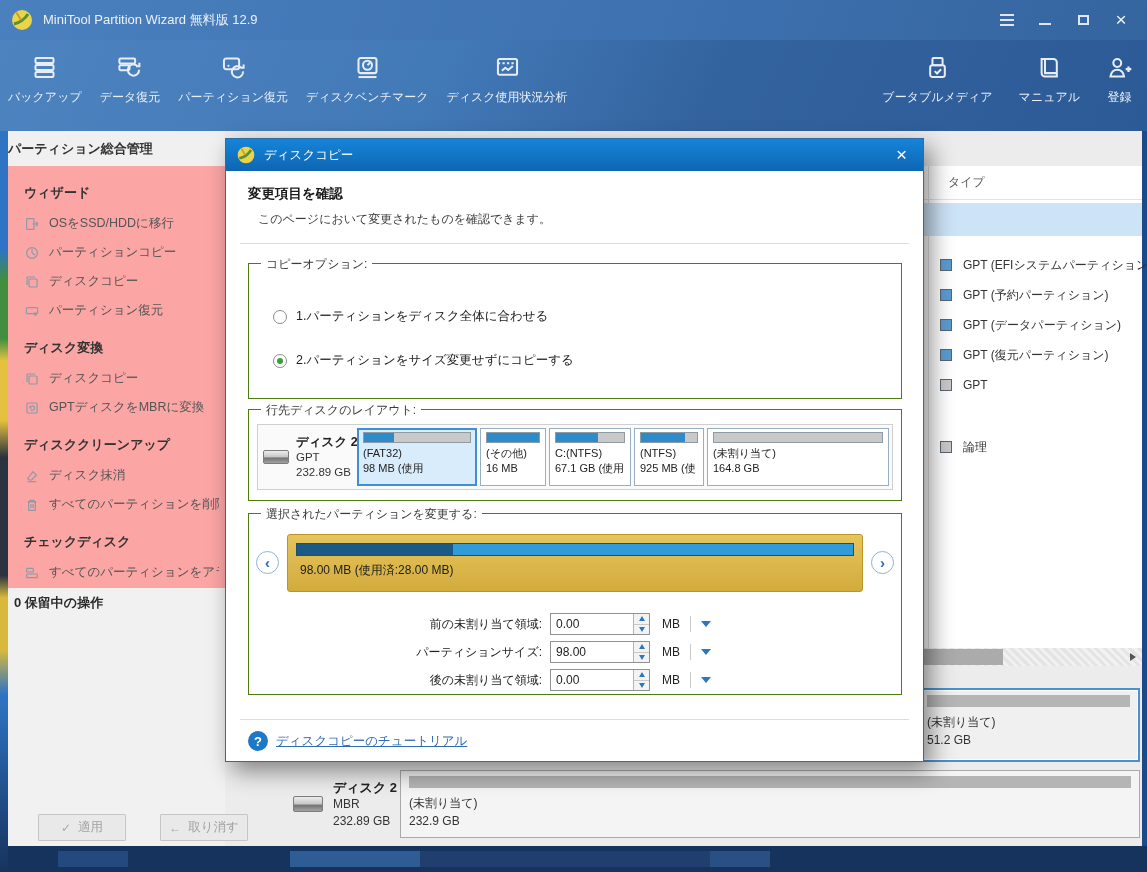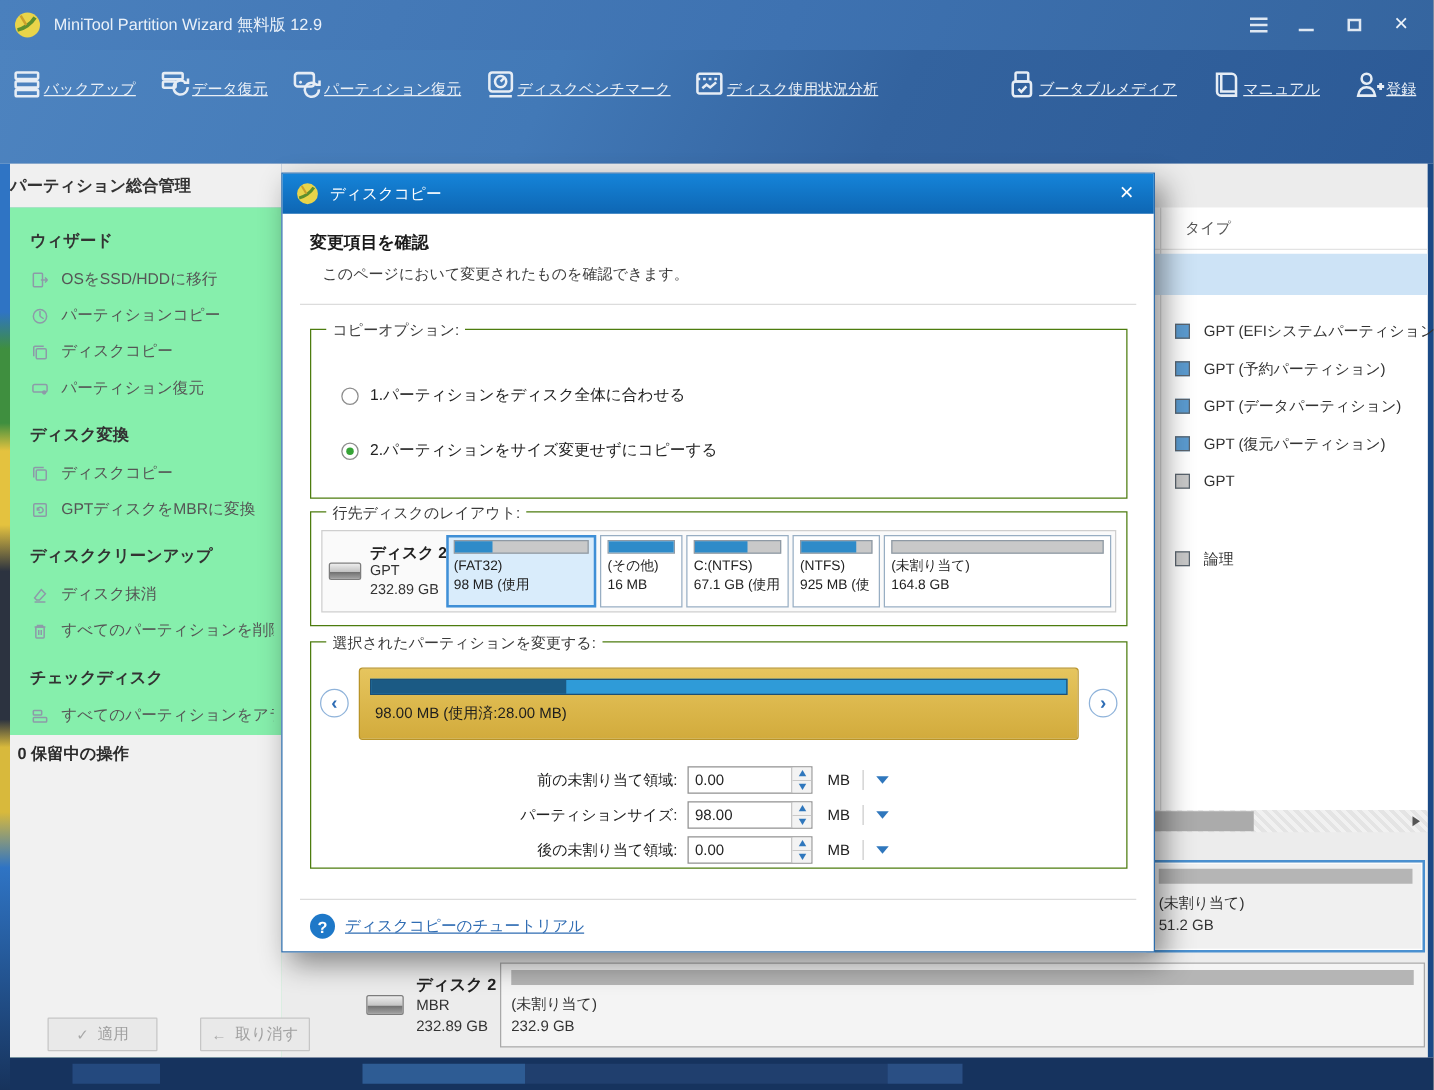--- a/index.html
+++ b/index.html
@@ -22,38 +22,38 @@
   .wc.max i{display:block;width:11px;height:10px;border:2px solid #dfe8f2;}
   .wc.close{color:#eef4fa;font-size:19px;line-height:16px;}
 
   
   .toolbar{position:absolute;left:0;top:40px;width:100%;height:91px;
            background:linear-gradient(115deg,#4d83bf 0%,#4279b7 38%,#33639f 62%,#2c5a96 100%);
            display:flex;align-items:flex-start;}
   .tb-group{display:flex;align-items:flex-start;}
   .tb-group.left{margin-left:8px;gap:18px;}
   .tb-group.right{margin-left:auto;margin-right:14px;gap:26px;}
-  .tb-item{display:flex;flex-direction:row;align-items:center;padding-top:14px;color:#e8eef5;cursor:default;text-decoration:underline;}
+  .tb-item{display:flex;flex-direction:column;align-items:center;padding-top:14px;color:#e8eef5;cursor:default;}
   .tb-item .icn{width:27px;height:27px;color:#e6edf5;}
   .tb-item .icn svg{width:100%;height:100%;}
   .tb-label{font-size:12px;margin-top:8px;color:#e9eff6;white-space:nowrap;}
 
   
   .tabrow{position:absolute;left:8px;top:131px;right:5px;height:35px;
           background:linear-gradient(#3d6ba6,#5c83b1);}
   .tab{position:absolute;left:0;top:0;width:217px;height:35px;background:#f0f0f0;
        font-size:13px;font-weight:bold;color:#333;line-height:35px;}
 
   
   .deskstrip{position:absolute;left:0;top:131px;bottom:0;width:8px;
      background:linear-gradient(#2f74c4 0%,#2f74c4 16%,#3f8f3f 20%,#3f8f3f 28%,#e4c23f 31%,#e4c23f 39%,#2c3340 44%,#2c3340 60%,#d8b93c 63%,#d8b93c 70%,#2f74c4 76%,#17335c 100%);}
   .edgestrip{position:absolute;right:0;top:131px;bottom:26px;width:5px;background:#1b4a86;}
 
   
-  .sidebar{position:absolute;left:8px;top:166px;width:217px;bottom:26px;background:#86efac;}
+  .sidebar{position:absolute;left:8px;top:166px;width:217px;bottom:26px;background:#fca5a5;}
   .side-sections{height:422px;overflow:hidden;padding:10px 6px 0 16px;}
   .sec-title{font-size:13px;font-weight:bold;color:#333;margin:14px 0 7px 0;}
   .side-sections .sec-title:first-child{margin-top:8px;}
   .side-item{display:flex;align-items:center;gap:9px;height:29px;font-size:12.5px;color:#555;
              white-space:nowrap;overflow:hidden;cursor:default;}
   .side-item .icn{width:16px;height:16px;flex:0 0 16px;color:#8d9aa8;}
   .side-item .icn svg{width:100%;height:100%;}
   .pending{position:absolute;left:0;right:0;top:422px;bottom:0;background:#f1f1f1;}
   .pending-title{font-size:13px;font-weight:bold;color:#2b2b2b;padding:6px 0 0 6px;}
 

